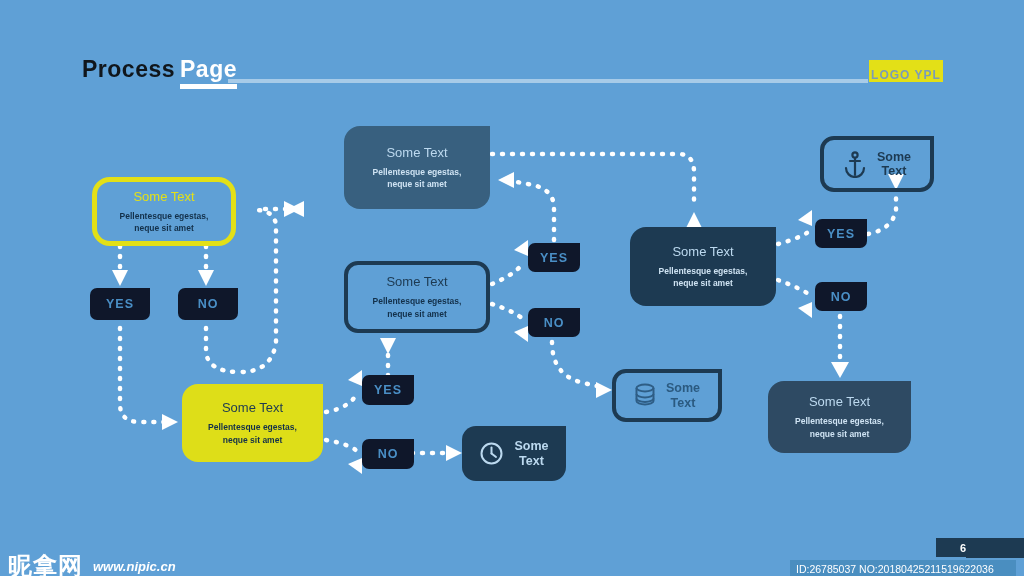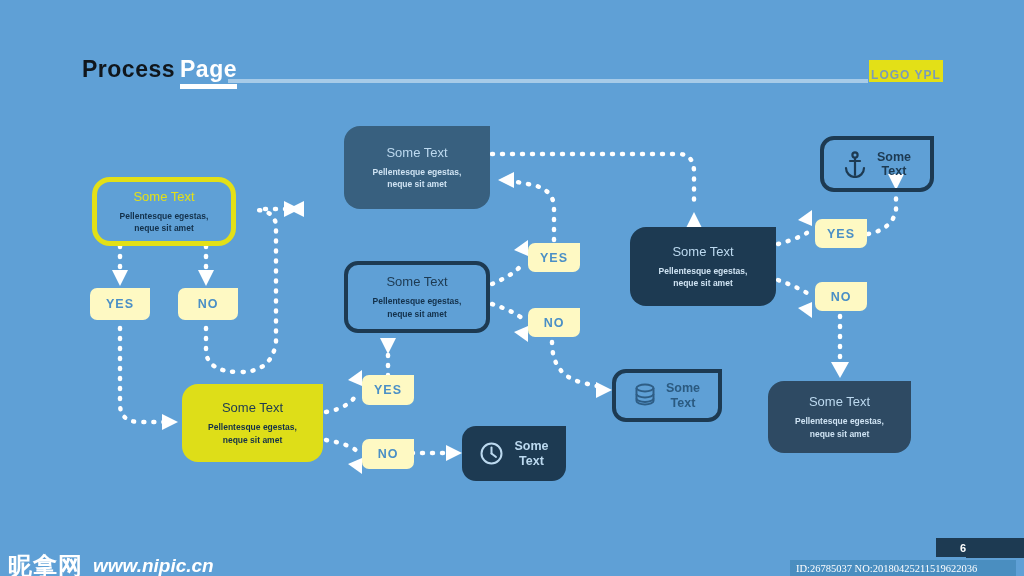--- a/index.html
+++ b/index.html
@@ -60,48 +60,48 @@
   
   .icard{
     display:flex;align-items:center;justify-content:center;
     gap:10px;padding:6px 10px;box-sizing:border-box;border-radius:14px;
   }
   .icard .ilabel{font-size:12.5px;font-weight:bold;line-height:1.15;text-align:center;}
   .icard svg{display:block;}
 
   
   .pill{
-    position:absolute;background:#fef9c3;border-radius:7px;
+    position:absolute;background:#0f172a;border-radius:7px;
     display:flex;align-items:center;justify-content:center;
     box-sizing:border-box;border-top-right-radius:0;
   }
   .pill span{font-size:12.5px;font-weight:bold;color:#4a8fc6;letter-spacing:1px;}
 
   
   .conn{position:absolute;left:0;top:0;width:1024px;height:576px;pointer-events:none;}
 
   
   .wm{
     position:absolute;left:8px;top:538px;display:flex;align-items:center;gap:10px;
   }
   .wm .cn{
     font-size:24px;font-weight:bold;color:#ffffff;
     font-family:"DejaVu Sans", sans-serif;letter-spacing:1px;
   }
-  .wm .url{font-size:19px;font-style:italic;font-weight:bold;color:#ffffff;}
+  .wm .url{font-size:13px;font-style:italic;font-weight:bold;color:#ffffff;}
   .pagebadge{
     position:absolute;left:936px;top:526px;width:26px;height:19px;
     background:#1d3a52;display:flex;align-items:center;justify-content:center;padding-left:17px;
   }
   .pagebadge span{font-size:11px;font-weight:bold;color:#ffffff;}
   .idbar{
     position:absolute;left:790px;top:548px;width:226px;height:17px;
     background:#4a8ec0;display:flex;align-items:center;
   }
-  .idbar span{font-size:10.5px;color:#ffffff;padding-left:6px;white-space:nowrap;font-family:Liberation Serif, serif;}
+  .idbar span{font-size:10.5px;color:#ffffff;padding-left:6px;white-space:nowrap;}
   .rtblock{
     position:absolute;left:966px;top:526px;width:58px;height:20px;background:#1d3a52;
   }
 </style>
 </head>
 <body>
 
 <div id="stage">
 
   <div class="hdr-title">

